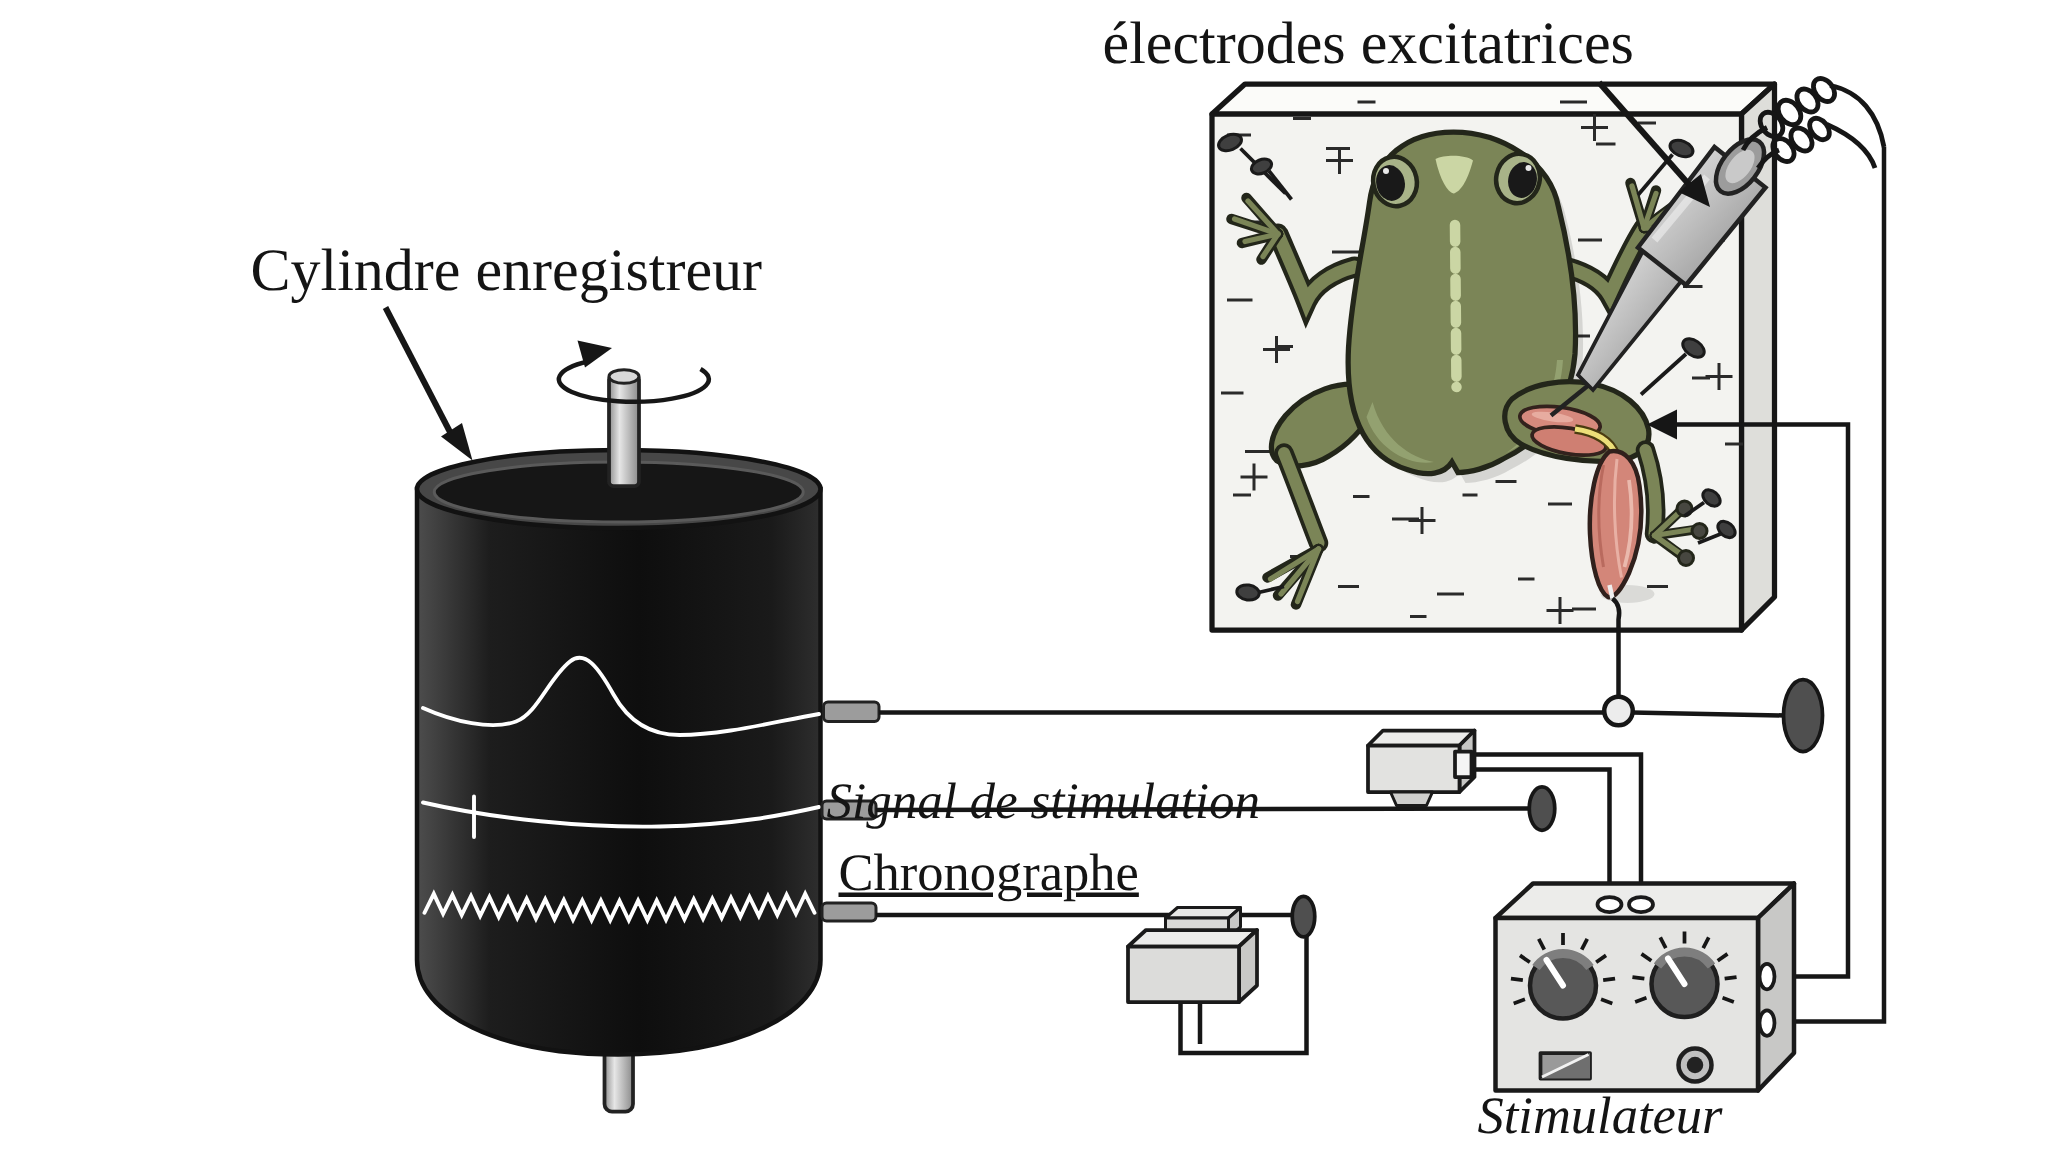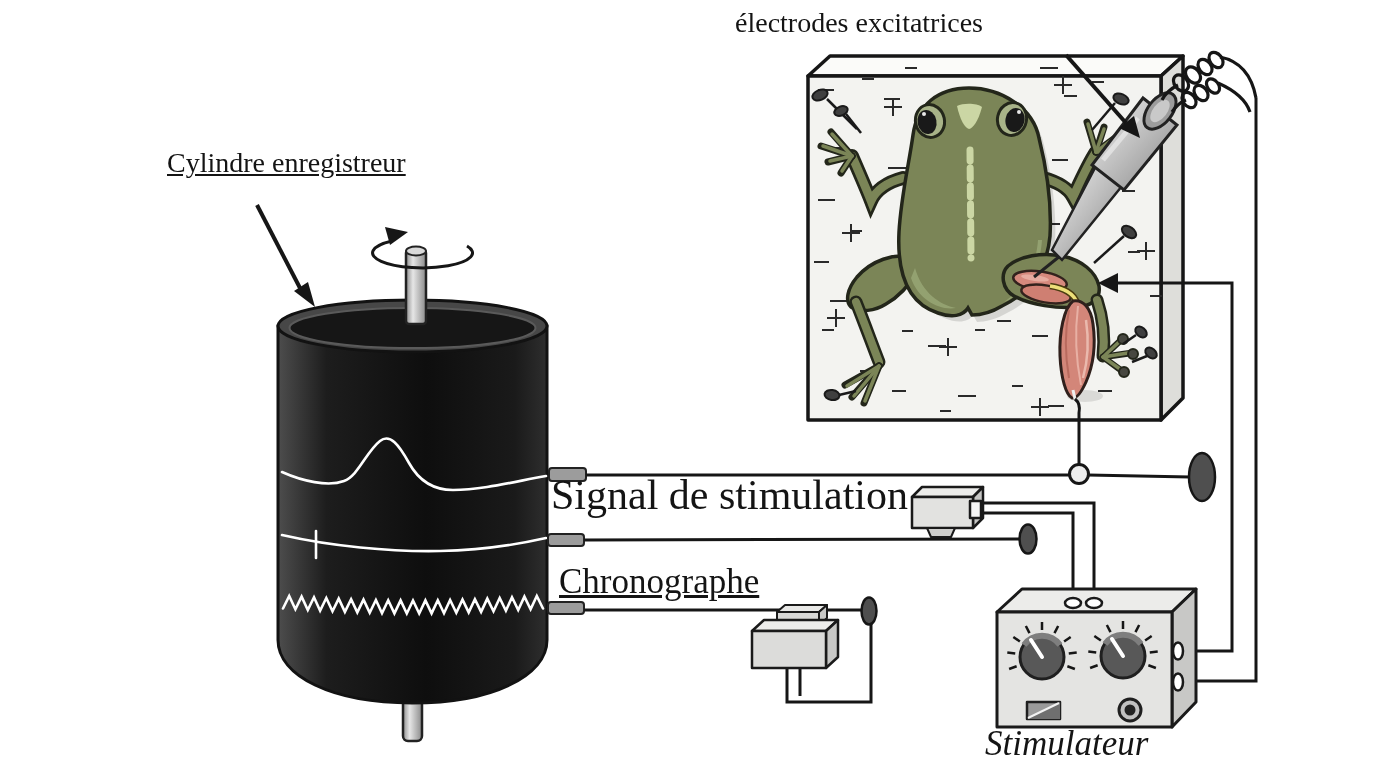--- a/index.html
+++ b/index.html
@@ -1,24 +1,24 @@
 <!DOCTYPE html>
 <html><head>
 <meta charset="utf-8">
 <style>
   html,body{margin:0;padding:0;background:#ffffff;}
   #stage{position:relative;width:1376px;height:768px;background:#ffffff;overflow:hidden;
          font-family:"Liberation Serif", serif;}
   #art{position:absolute;left:0;top:0;}
   .lbl{position:absolute;color:#141414;white-space:nowrap;line-height:1.05;
        font-family:"Liberation Serif", serif;}
-  .lbl-cylinder   {left:167px;top:148px;font-size:28px;text-decoration:underline;}
-  .lbl-electrodes {left:735px;top:8px;  font-size:28px;}
+  .lbl-cylinder   {left:167px;top:159px;font-size:40px;}
+  .lbl-electrodes {left:735px;top:8px;  font-size:40px;}
   .lbl-stylet     {left:584px;top:433px;font-size:34px;}
-  .lbl-signal     {left:551px;top:473px;font-size:42px;}
+  .lbl-signal     {left:551px;top:517px;font-size:34px;font-style:italic;}
   .lbl-chrono     {left:559px;top:564px;font-size:35px;text-decoration:underline;}
   .lbl-stim      {left:985px;top:726px;font-size:35px;font-style:italic;}
 </style>
 </head>
 <body>
 
 <div id="stage">
 
 <svg id="art" width="1376" height="768" viewBox="0 0 1376 768">
   <defs>

